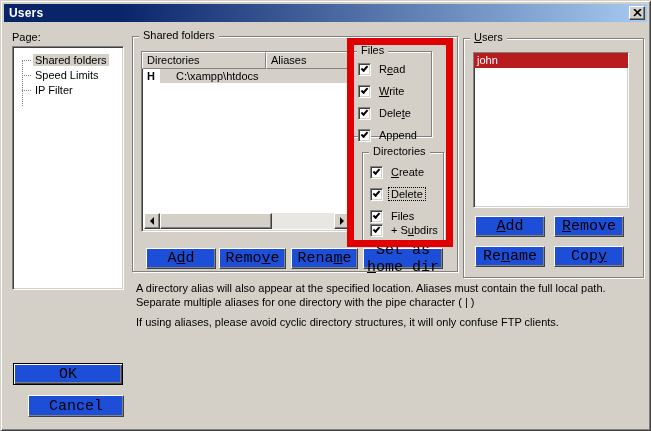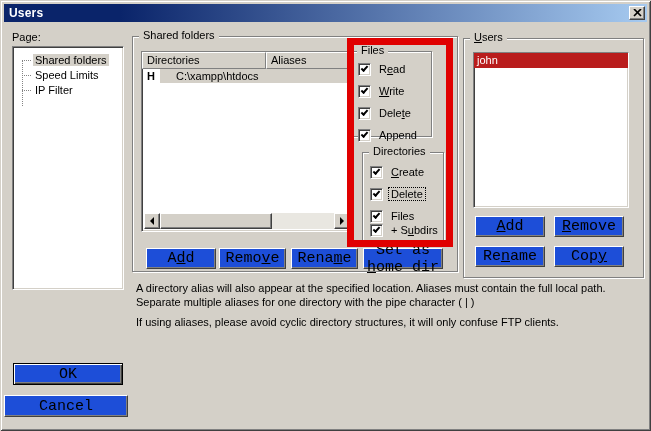--- a/index.html
+++ b/index.html
@@ -253,15 +253,15 @@
     </button>
     <button class="btn" style="left:90px; top:207px; width:70px; height:21px;">
       <span><span>Cop</span><span class="mn">y</span><span></span></span>
     </button>
   </div>
 
   <div class="notes notes2">If using aliases, please avoid cyclic directory structures, it will only confuse FTP clients.</div>
   <div class="notes notes1">A directory alias will also appear at the specified location. Aliases must contain the full local path. Separate multiple aliases for one directory with the pipe character ( | )</div>
 
   <button class="btn default" style="left:13px; top:363px; width:110px; height:22px;">OK</button>
-  <button class="btn" style="left:4px; top:395px; width:124px; height:22px;">Cancel</button>
+  <button class="btn" style="left:28px; top:395px; width:96px; height:22px;">Cancel</button>
 
 </div>
 
 </body></html>

